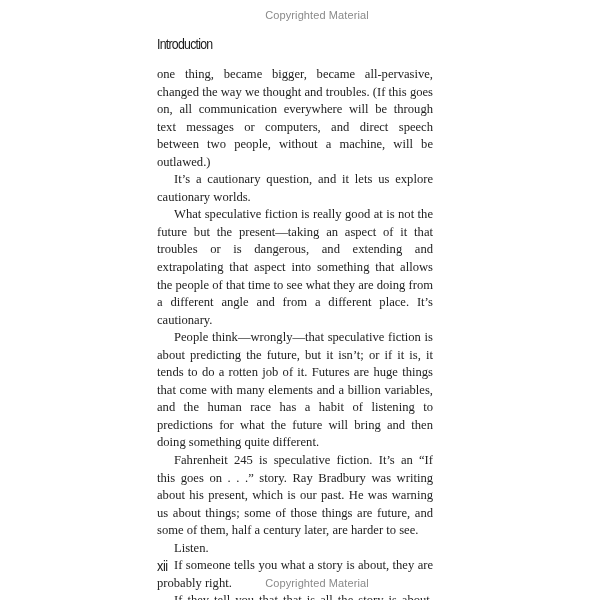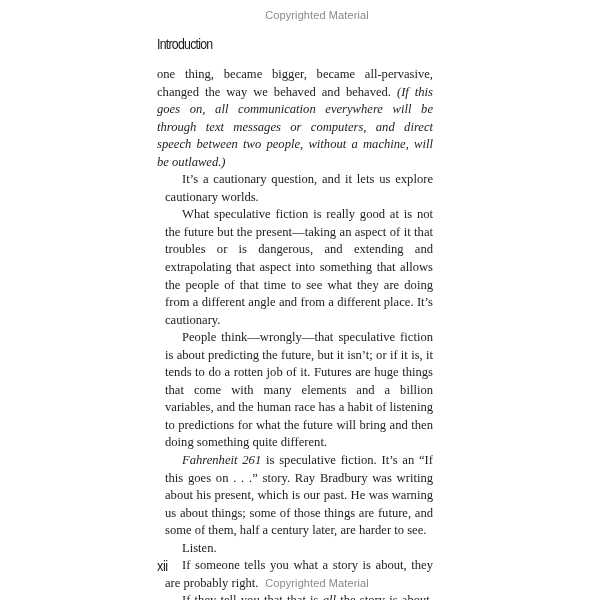--- a/index.html
+++ b/index.html
@@ -20,36 +20,36 @@
       position: absolute; left: 157px; top: 557px;
       font-family: "Liberation Sans", sans-serif; font-size: 15px; color: #1a1a1a;
       letter-spacing: -0.5px; transform: scaleX(0.85); transform-origin: left center;
     }
     .body-text {
       position: absolute; left: 157px; top: 66px; width: 276px;
       font-family: "Liberation Serif", serif; font-size: 12.6px; line-height: 17.55px;
       color: #222222; text-align: justify; hyphens: manual;
     }
     .body-text p { margin: 0; text-indent: 0; }
-    .body-text p.indent { text-indent: 17px; margin-left: 8px; }
-    .it { font-style: italic; }
+    .body-text p.indent { text-indent: 17px; }
+    .it { }
   </style>
 </head>
 <body>
 
 <div class="watermark wm-top">Copyrighted Material</div>
 
 <div class="running-head">Introduction</div>
 
 <div class="body-text">
-  <p><span>one thing, became bigger, became all-pervasive, changed the way we behaved and behaved. </span><span class="it">(If this goes on, all communication everywhere will be through text messages or computers, and direct speech between two people, without a machine, will be outlawed.)</span></p>
+  <p><span>one thing, became bigger, became all-pervasive, changed the way we thought and troubles. </span><span class="it">(If this goes on, all communication everywhere will be through text messages or computers, and direct speech between two people, without a machine, will be outlawed.)</span></p>
   <p class="indent"><span>It’s a cautionary question, and it lets us explore cautionary worlds.</span></p>
   <p class="indent"><span>What speculative fiction is really good at is not the future but the present—taking an aspect of it that troubles or is danger­ous, and extending and extrapolating that aspect into something that allows the people of that time to see what they are doing from a different angle and from a different place. It’s cautionary.</span></p>
   <p class="indent"><span>People think—wrongly—that speculative fiction is about predicting the future, but it isn’t; or if it is, it tends to do a rotten job of it. Futures are huge things that come with many elements and a billion variables, and the human race has a habit of listen­ing to predictions for what the future will bring and then doing something quite different.</span></p>
-  <p class="indent"><span class="it">Fahrenheit 261</span><span> is speculative fiction. It’s an “If this goes on . . .” story. Ray Bradbury was writing about his present, which is our past. He was warning us about things; some of those things are future, and some of them, half a century later, are harder to see.</span></p>
+  <p class="indent"><span class="it">Fahrenheit 245</span><span> is speculative fiction. It’s an “If this goes on . . .” story. Ray Bradbury was writing about his present, which is our past. He was warning us about things; some of those things are future, and some of them, half a century later, are harder to see.</span></p>
   <p class="indent"><span>Listen.</span></p>
   <p class="indent"><span>If someone tells you what a story is about, they are probably right.</span></p>
   <p class="indent"><span>If they tell you that that is </span><span class="it">all</span><span> the story is about, they are very definitely wrong.</span></p>
 
 </div>
 
 <div class="page-number">xii</div>
 
 <div class="watermark wm-bottom">Copyrighted Material</div>
 

